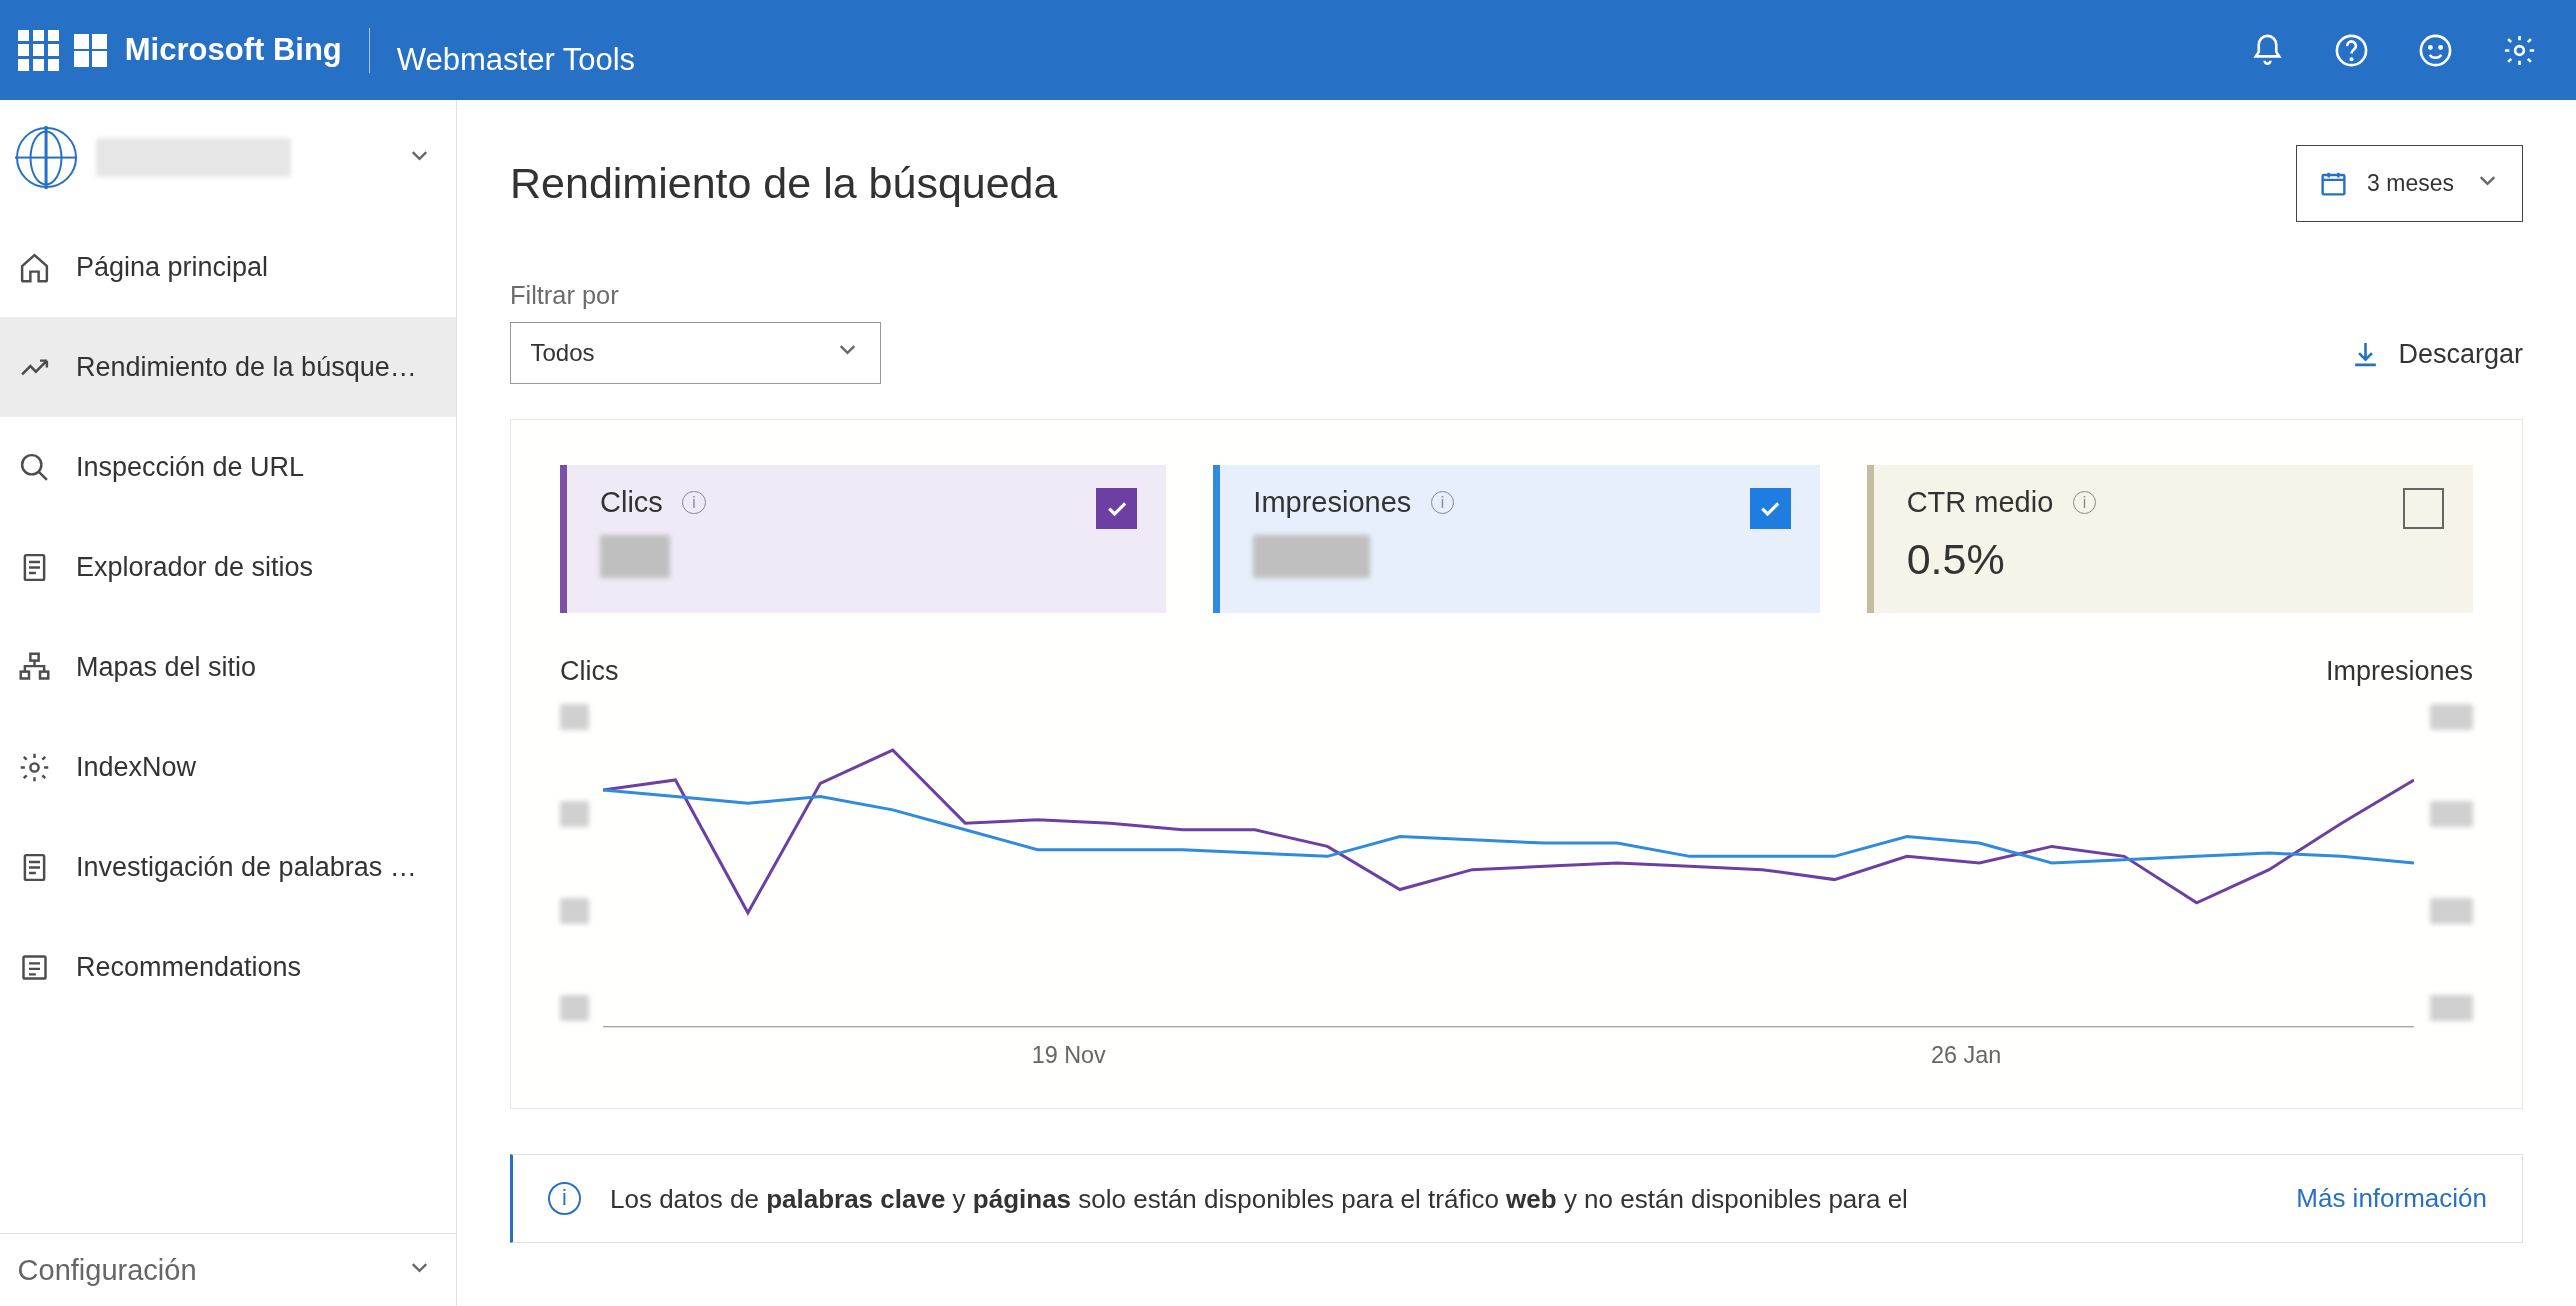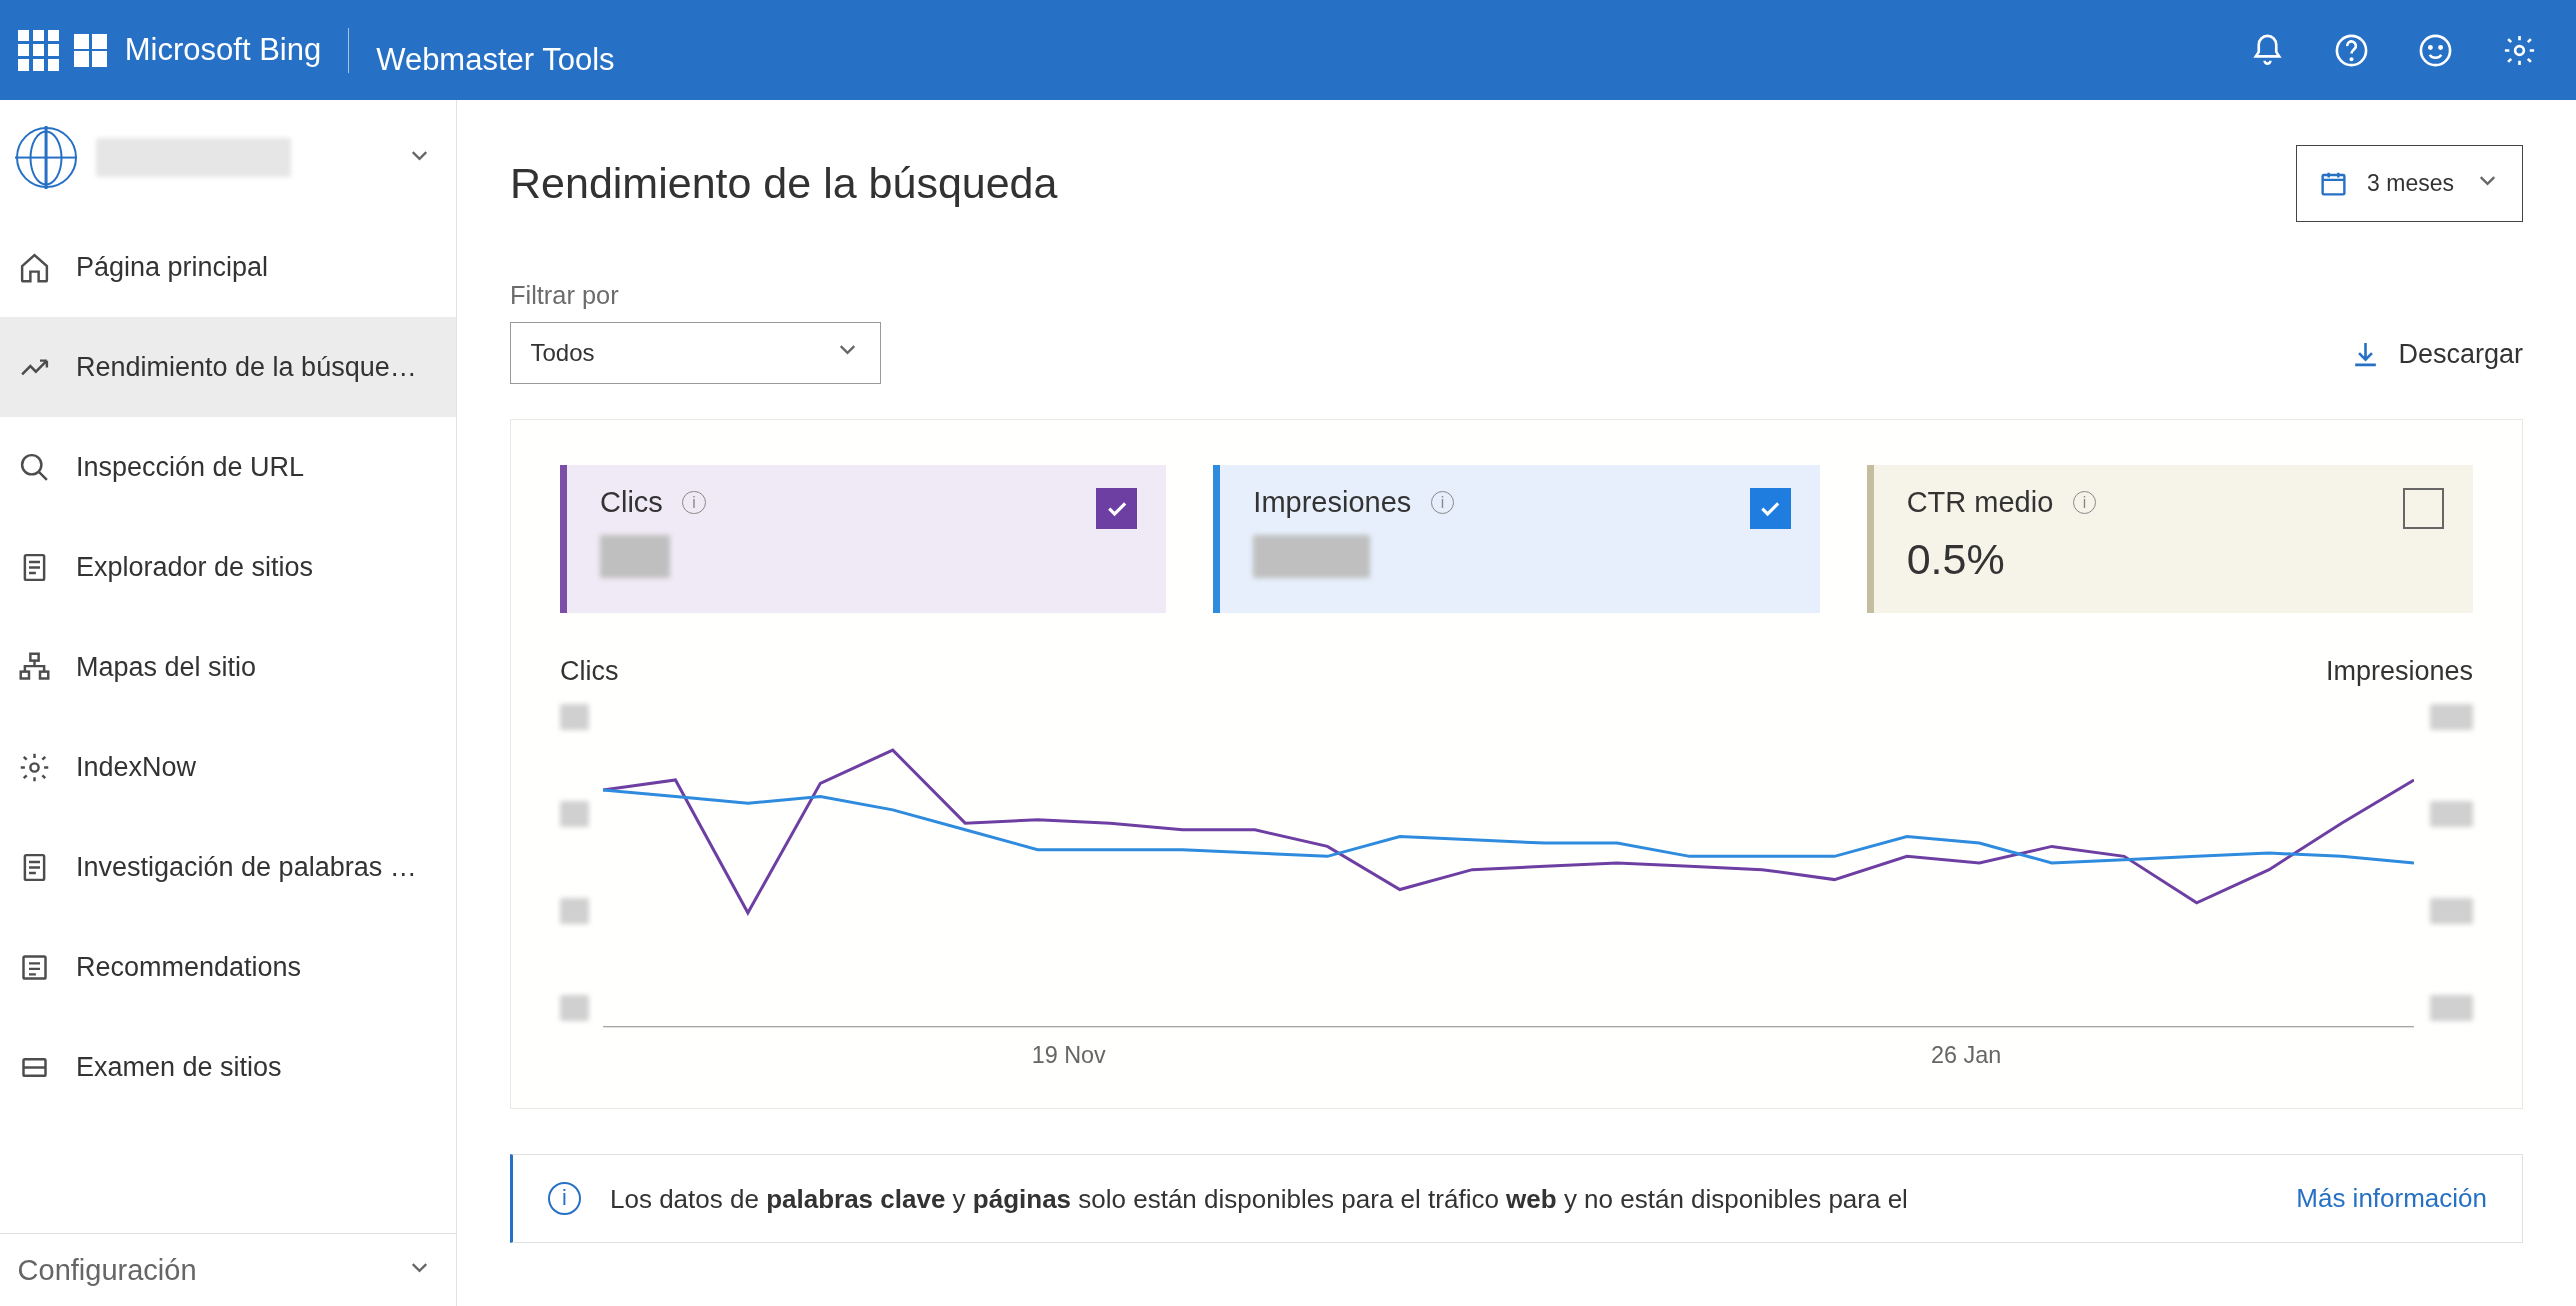--- a/index.html
+++ b/index.html
@@ -33,21 +33,21 @@
 .waffle span { background: #fff; }
 .ms-logo {
   width: 33px; height: 33px;
   display: grid;
   grid-template-columns: 1fr 1fr;
   grid-template-rows: 1fr 1fr;
   gap: 2.9px;
   margin-right: 17.6px;
 }
 .ms-logo span { background: #fff; }
-.brand-text { font-size: 31px; font-weight: 400; }
+.brand-text { font-size: 31px; font-weight: 700; }
 .brand-divider { width: 1px; height: 45px; background: rgba(255,255,255,0.6); margin: 0 27px; }
 .product-text { font-size: 31px; font-weight: 400; margin-top: 20px; }
 .topbar-actions { margin-left: auto; display: flex; gap: 49px; padding-right: 29px; align-items: center; }
 .topbar-icon { width: 35px; height: 35px; cursor: pointer; }
 .topbar-icon svg { width: 100%; height: 100%; stroke: #fff; fill: none; stroke-width: 1.8; }
 
 
 .layout { display: flex; height: calc(100% - 100px); }
 .sidebar { width: 457px; border-right: 1px solid #e3e3e3; display: flex; flex-direction: column; }
 .content { flex: 1; padding: 45px 53px 0 53px; overflow: hidden; }
@@ -279,27 +279,20 @@
               <path d="M8 8h8M8 12h8M8 16h5"></path>
             </svg></span>
           <span class="nav-label">Investigación de palabras …</span>
         </div>
         <div class="nav-item">
           <span class="nav-icon"><svg viewBox="0 0 24 24">
               <rect x="4" y="4" width="16" height="16" rx="1"></rect>
               <path d="M8 9h8M8 13h8M8 17h5"></path>
             </svg></span>
           <span class="nav-label">Recommendations</span>
-        </div>
-        <div class="nav-item">
-          <span class="nav-icon"><svg viewBox="0 0 24 24">
-              <rect x="4" y="6" width="16" height="12" rx="1"></rect>
-              <path d="M4 12h16"></path>
-            </svg></span>
-          <span class="nav-label">Examen de sitios</span>
         </div>
       </div>
 
     <div class="config-footer">
       <span>Configuración</span>
       <div class="chev">
         <svg viewBox="0 0 24 24">
             <path d="M6 9l6 6 6-6"></path>
           </svg>
       </div>

